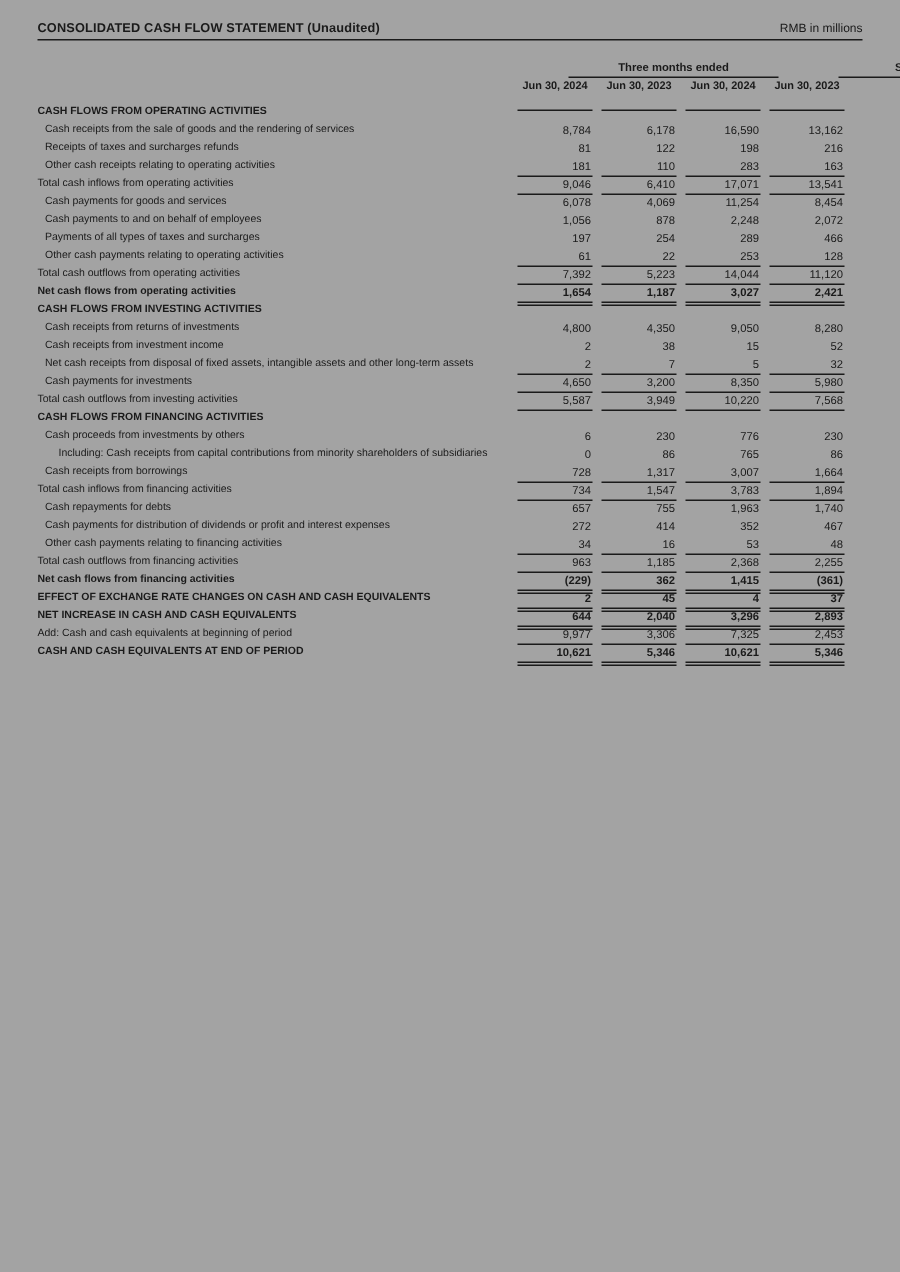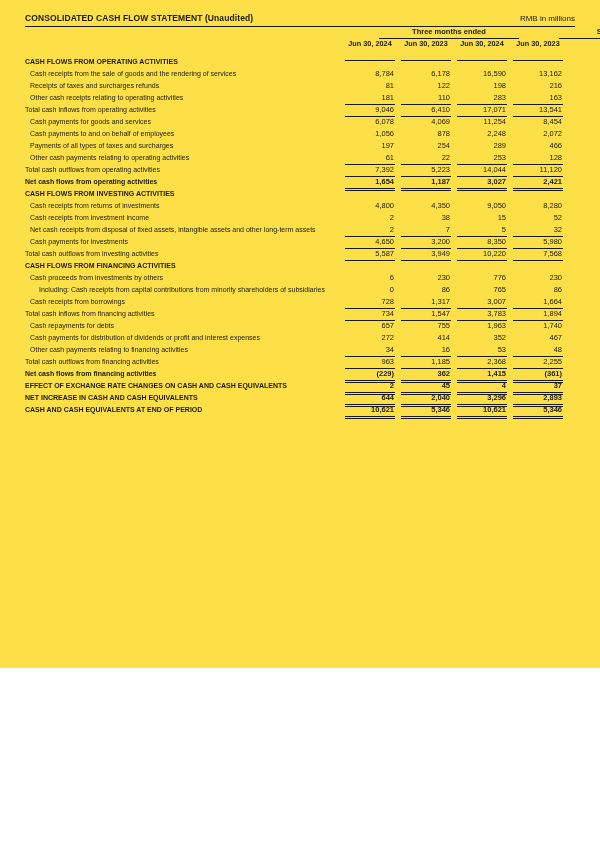--- a/index.html
+++ b/index.html
@@ -1,20 +1,20 @@
 <!DOCTYPE html>
 <html><head>
 <meta charset="utf-8">
 <style>
   html, body { margin: 0; padding: 0; background: #ffffff; }
   .page {
     position: relative;
     width: 600px;
-    height: 668px;
-    background: #fde047;
+    height: 848px;
+    background: #a3a3a3;
     color: #1a1a1a;
     font-family: "Liberation Sans", sans-serif;
     overflow: hidden;
     box-sizing: border-box;
   }
   .content { padding: 13px 25px 0 25px; }
 
   
   .titlebar {
     display: flex;
@@ -28,21 +28,21 @@
 
   
   .trow, .ghrow, .dhrow {
     display: grid;
     grid-template-columns: 314px 50px 50px 50px 50px;
     column-gap: 6px;
     padding-right: 12px;
   }
 
   
-  .ghrow { height: 12px; align-items: end; gap: 40px; }
+  .ghrow { margin-top: 13px; height: 12px; align-items: end; gap: 40px; }
   .group-cell {
     font-size: 7.5px; font-weight: bold; text-align: center;
     border-bottom: 1px solid #1a1a1a; padding-bottom: 2px;
     line-height: 9px;
   }
   .group-3m { grid-column: 2 / span 2; }
   .group-6m { grid-column: 4 / span 2; }
 
   
   .dhrow { height: 13px; align-items: end; }
@@ -295,20 +295,27 @@
           <div class="num">4</div>
           <div class="num">37</div>
         </div>
         <div class="trow ind0 bold rule-double">
           <div class="lbl">NET INCREASE IN CASH AND CASH EQUIVALENTS</div>
           <div class="num">644</div>
           <div class="num">2,040</div>
           <div class="num">3,296</div>
           <div class="num">2,893</div>
         </div>
+        <div class="trow ind0 rule-single">
+          <div class="lbl">Add: Cash and cash equivalents at beginning of period</div>
+          <div class="num">9,977</div>
+          <div class="num">3,306</div>
+          <div class="num">7,325</div>
+          <div class="num">2,453</div>
+        </div>
         <div class="trow ind0 bold rule-double">
           <div class="lbl">CASH AND CASH EQUIVALENTS AT END OF PERIOD</div>
           <div class="num">10,621</div>
           <div class="num">5,346</div>
           <div class="num">10,621</div>
           <div class="num">5,346</div>
         </div>
       </div>
 
   </div>

